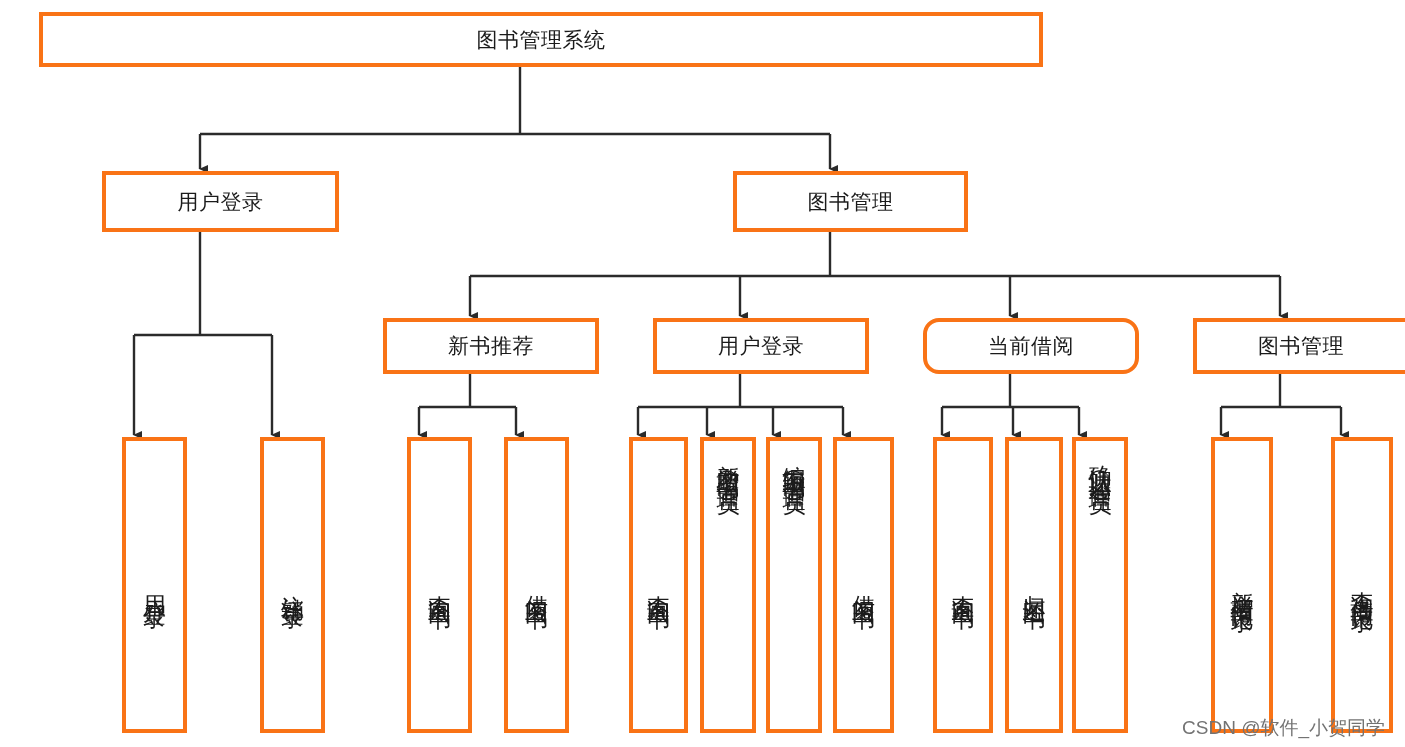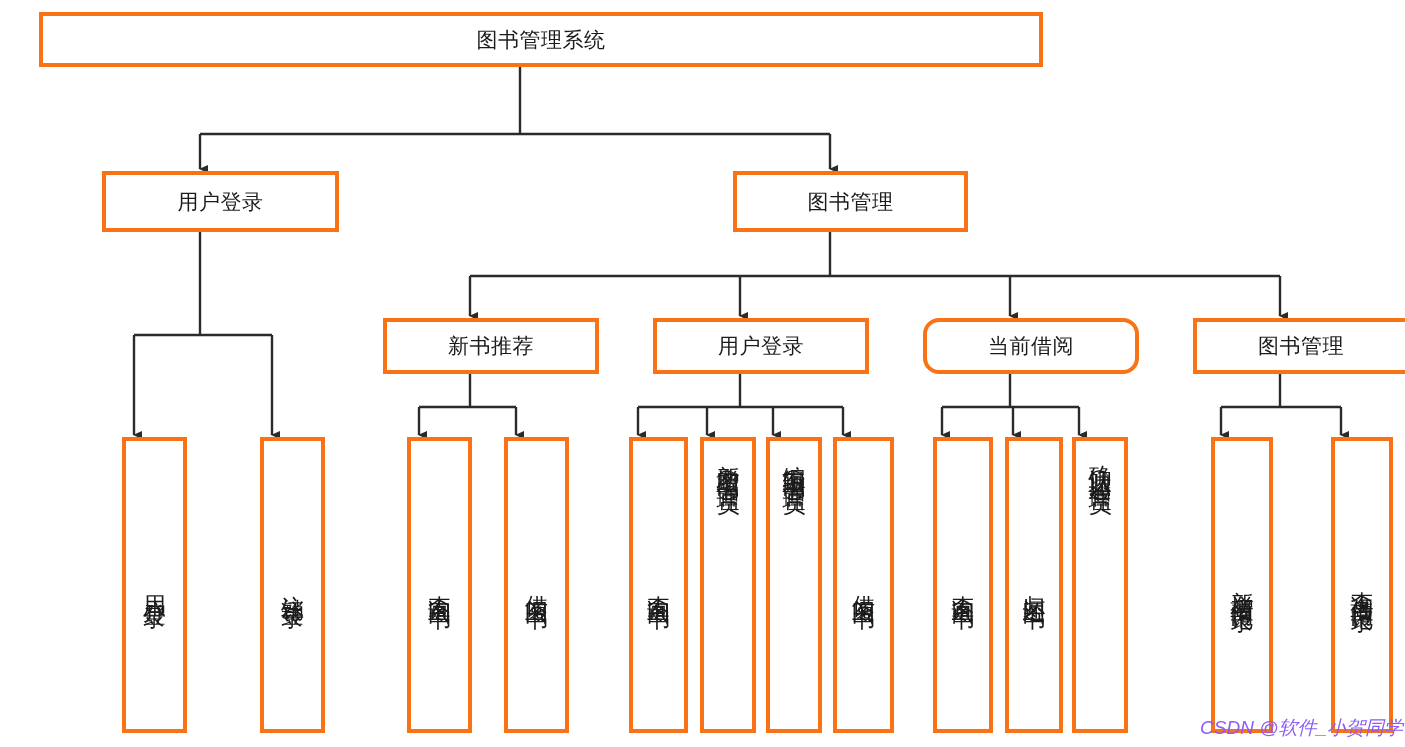--- a/index.html
+++ b/index.html
@@ -58,28 +58,27 @@
     line-height: 1.0;
     font-family: "Liberation Sans", "DejaVu Sans", sans-serif;
     white-space: nowrap;
   }
   .node-box.leaf.centered {
     align-items: center;
     padding-top: 0;
   }
   .watermark {
     position: absolute;
-    right: 2px;
+    right: 20px;
     bottom: 6px;
     font-size: 19px;
-    color: #8b5cf6;
+    color: #737373;
     font-family: "Liberation Sans", "DejaVu Sans", sans-serif;
     white-space: nowrap;
     user-select: none;
-    font-style: italic;
   }
 </style>
 </head>
 <body>
 
 <div id="diagram-root">
 
   <svg id="tree-svg" viewBox="0 0 1405 747" xmlns="http://www.w3.org/2000/svg">
     <defs>
       <marker id="arrowhead" markerWidth="9" markerHeight="9" refX="4" refY="8" orient="auto" markerUnits="userSpaceOnUse">

